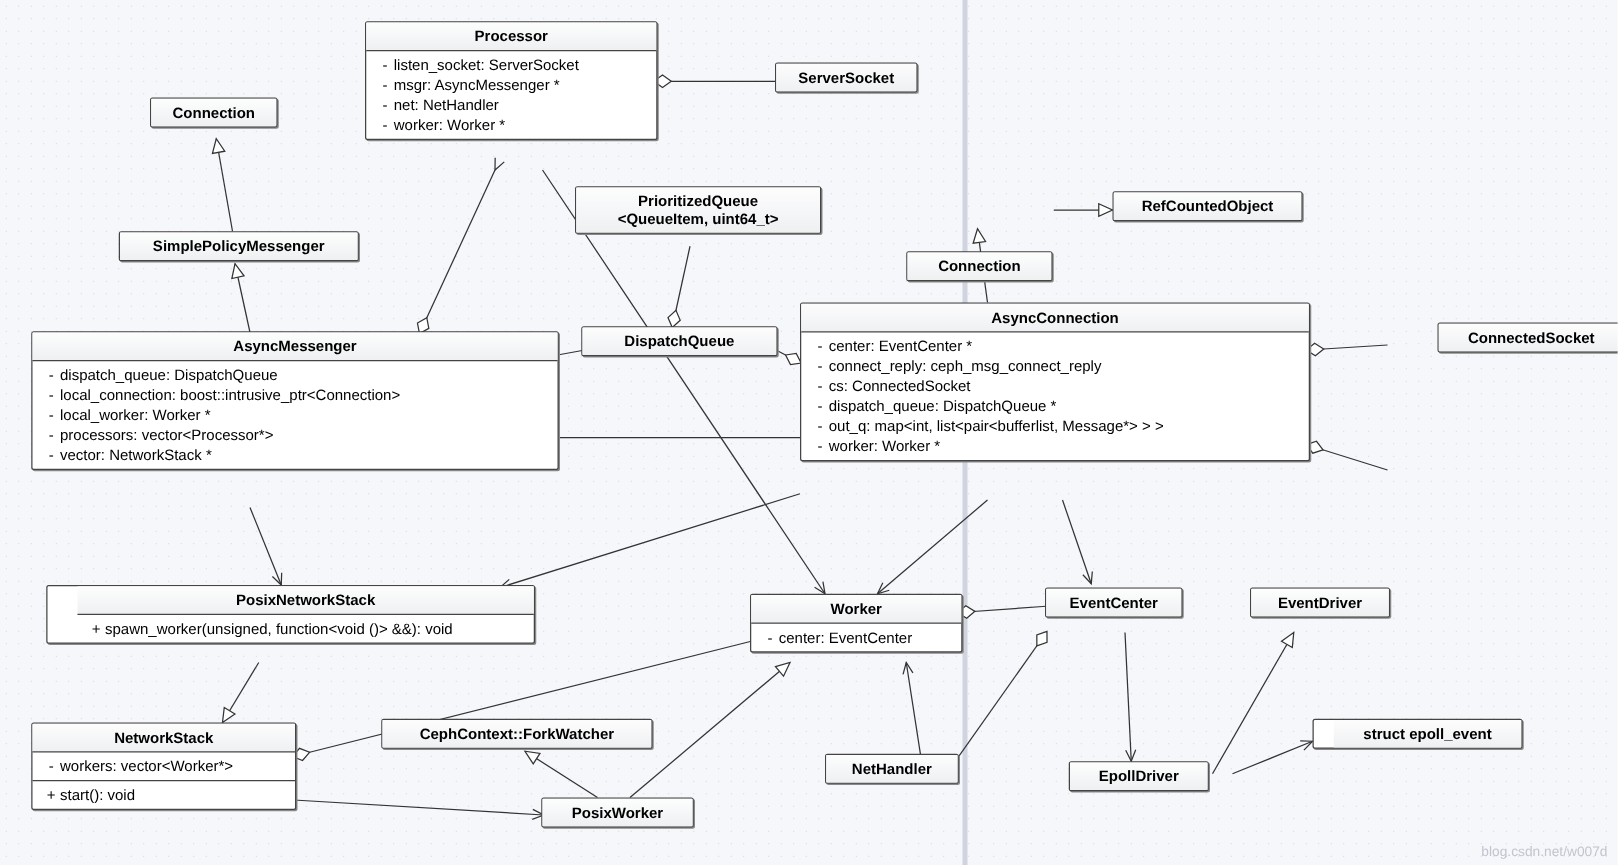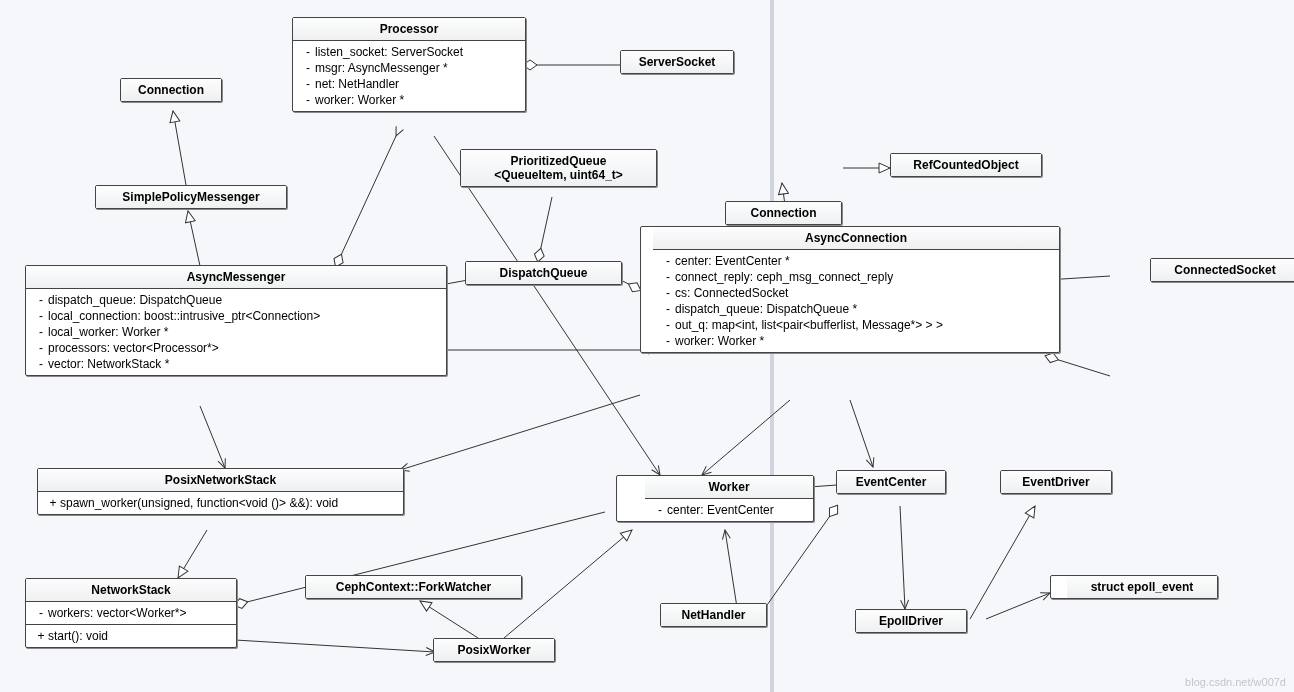--- a/index.html
+++ b/index.html
@@ -166,21 +166,21 @@
           <span class="vis">-</span>
           <span>vector: NetworkStack *</span>
         </div>
   </div>
 </div>
 
 <div class="cls" style="left:465px;top:261px;width:155px;">
   <div class="title noborder">DispatchQueue</div>
 </div>
 
-<div class="cls" style="left:640px;top:226px;width:406px;padding-left:12px;">
+<div class="cls" style="left:640px;top:242px;width:406px;">
   <div class="title">AsyncConnection</div>
   <div class="sec">
     <div class="row">
           <span class="vis">-</span>
           <span>center: EventCenter *</span>
         </div>
     <div class="row">
           <span class="vis">-</span>
           <span>connect_reply: ceph_msg_connect_reply</span>
         </div>
@@ -201,31 +201,31 @@
           <span>worker: Worker *</span>
         </div>
   </div>
 </div>
 
 <div class="cls" style="left:1110px;top:258px;width:148px;margin-left:40px;">
   <div class="title noborder">ConnectedSocket</div>
 </div>
 
 
-<div class="cls" style="left:37px;top:468px;width:365px;">
+<div class="cls" style="left:37px;top:468px;width:365px;padding-left:24px;">
   <div class="title">PosixNetworkStack</div>
   <div class="sec">
     <div class="row">
           <span class="vis">+</span>
           <span>spawn_worker(unsigned, function&lt;void ()&gt; &amp;&amp;): void</span>
         </div>
   </div>
 </div>
 
-<div class="cls" style="left:616px;top:475px;width:168px;padding-left:28px;">
+<div class="cls" style="left:600px;top:475px;width:168px;">
   <div class="title">Worker</div>
   <div class="sec">
     <div class="row">
           <span class="vis">-</span>
           <span>center: EventCenter</span>
         </div>
   </div>
 </div>
 
 <div class="cls" style="left:836px;top:470px;width:108px;">

